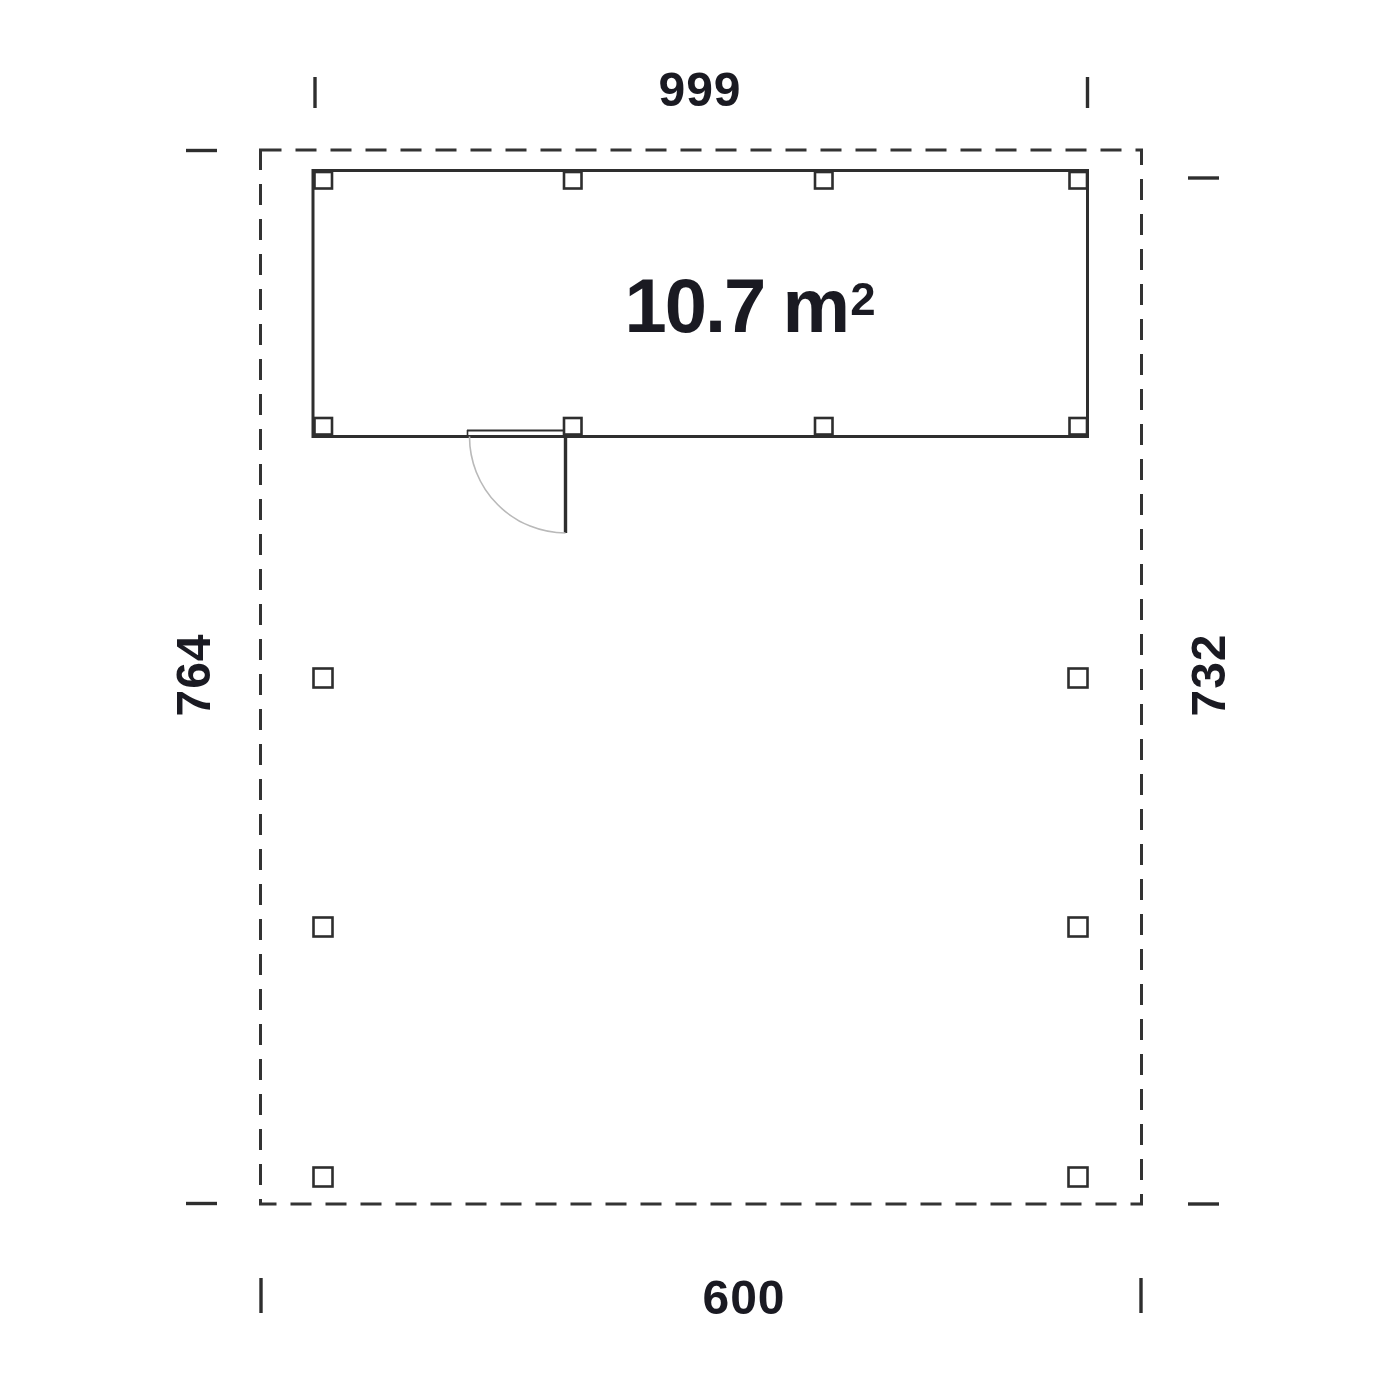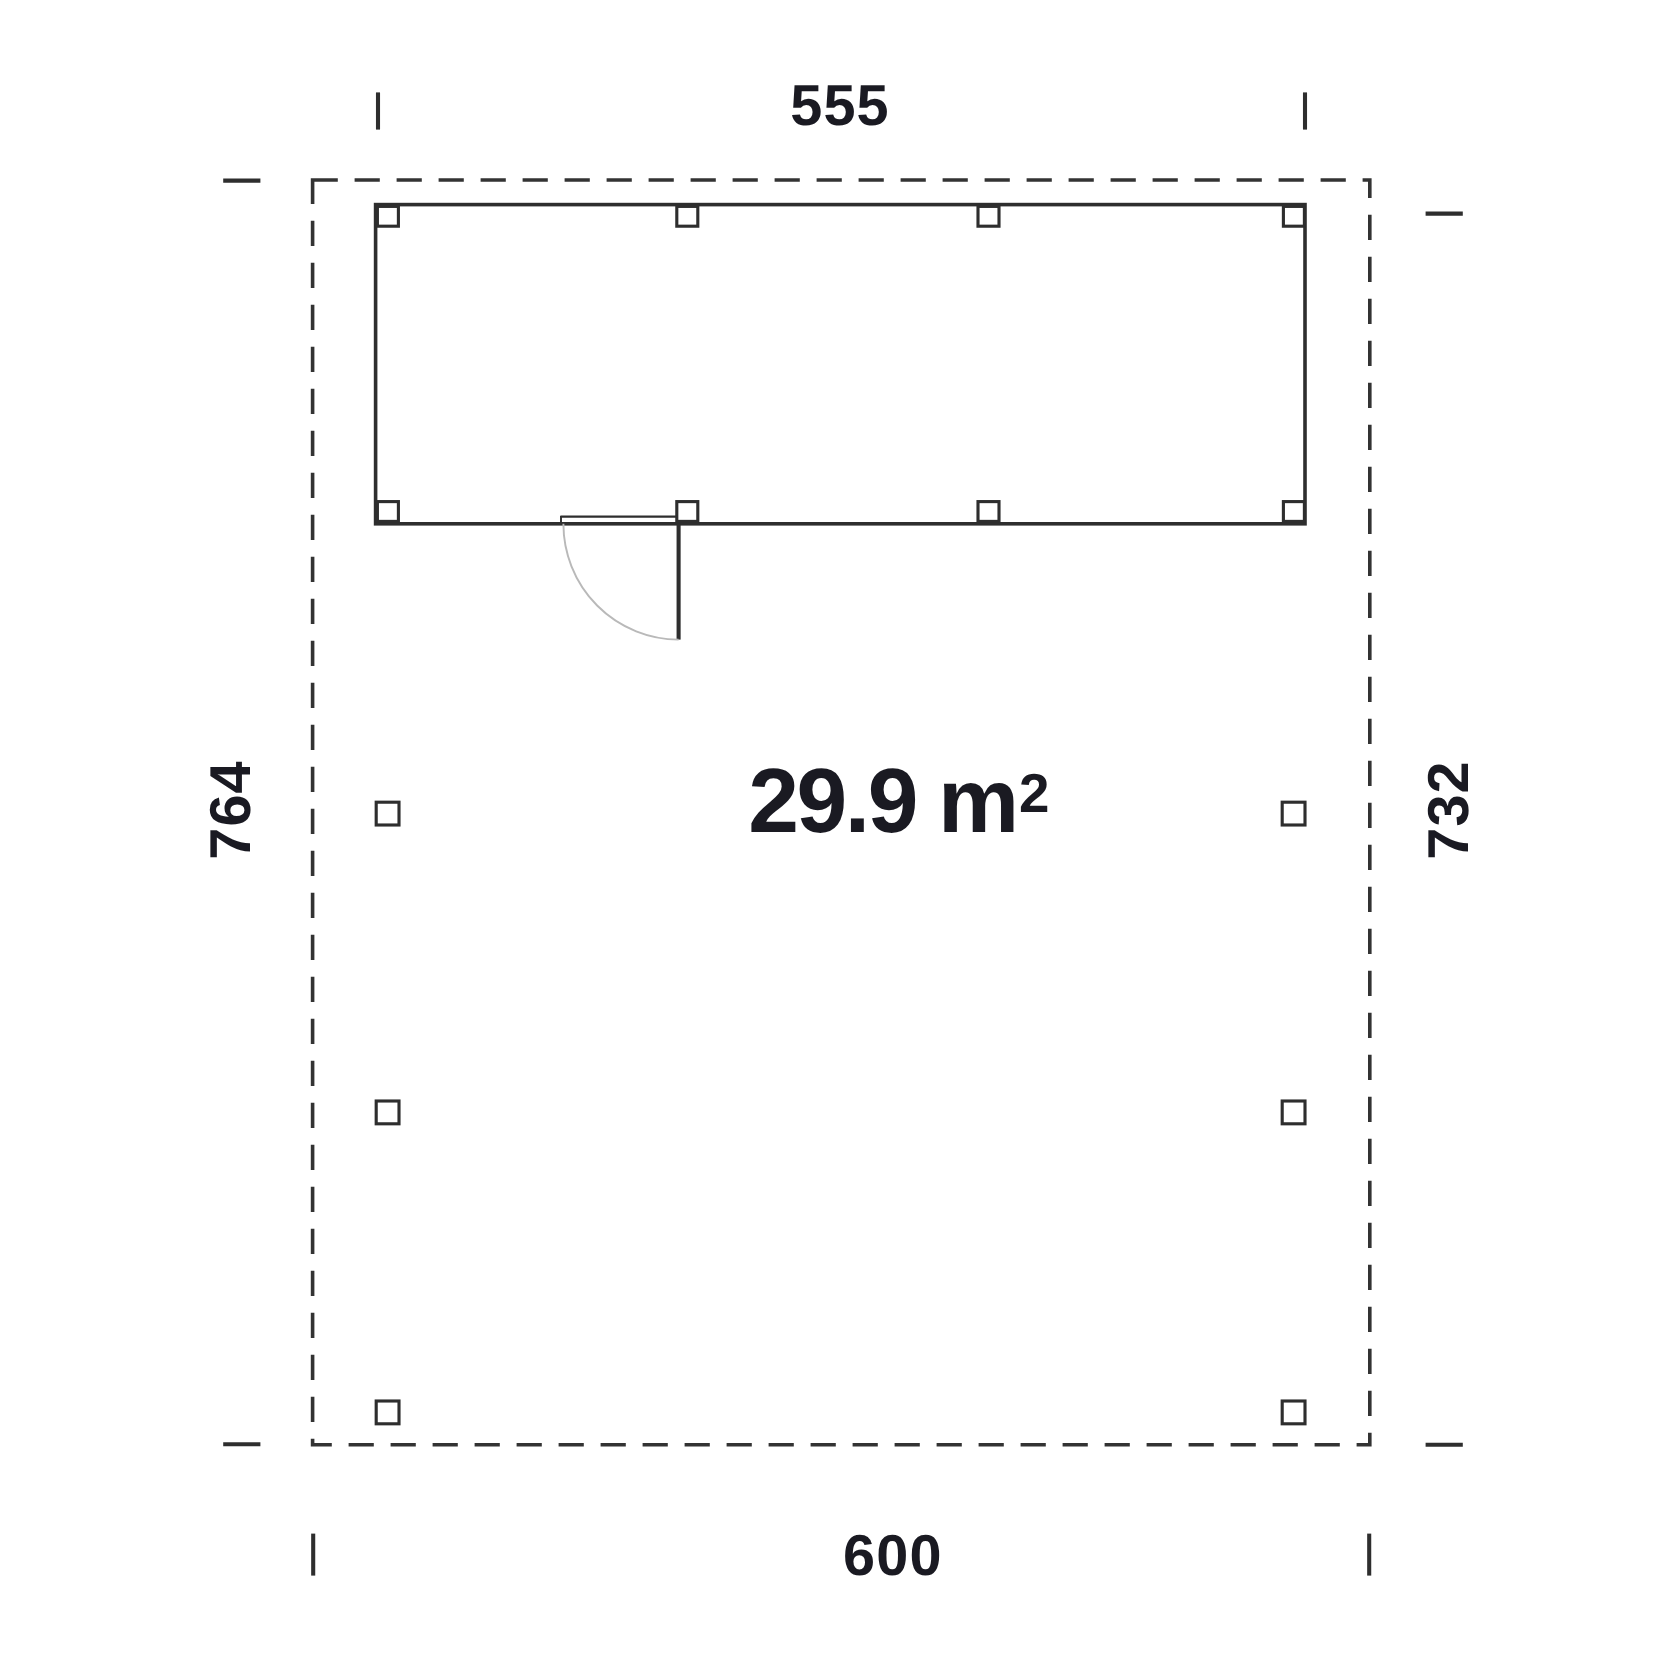--- a/index.html
+++ b/index.html
@@ -88,26 +88,26 @@
       <line x1="1087.5" y1="77" x2="1087.5" y2="108" class="tick"></line>
       <line x1="261" y1="1278" x2="261" y2="1313" class="tick"></line>
       <line x1="1141" y1="1278" x2="1141" y2="1313" class="tick"></line>
       <line x1="186" y1="150.5" x2="217" y2="150.5" class="tick"></line>
       <line x1="186" y1="1203.5" x2="217" y2="1203.5" class="tick"></line>
       <line x1="1188" y1="178" x2="1219" y2="178" class="tick"></line>
       <line x1="1188" y1="1204" x2="1219" y2="1204" class="tick"></line>
     </g>
   </svg>
 
-  <div class="label dim" style="left:700px; top:89px;">555</div>
+  <div class="label dim" style="left:700px; top:89px;">999</div>
 
   <div class="label dim" style="left:700px; top:1297px;margin-left:44px;">600</div>
 
   <div class="label dim vert" style="left:193px; top:675px;">764</div>
 
   <div class="label dim vert" style="left:1208px; top:675px;">732</div>
 
+  <div class="label area" style="left:750px; top:305px;">
+    <span>10.7</span><span class="unit">m</span><span class="sup">2</span>
+  </div>
 
-  <div class="label area" style="left:749px; top:668px;">
-    <span>29.9</span><span class="unit">m</span><span class="sup">2</span>
-  </div>
 
 </div>
 
 </body></html>

